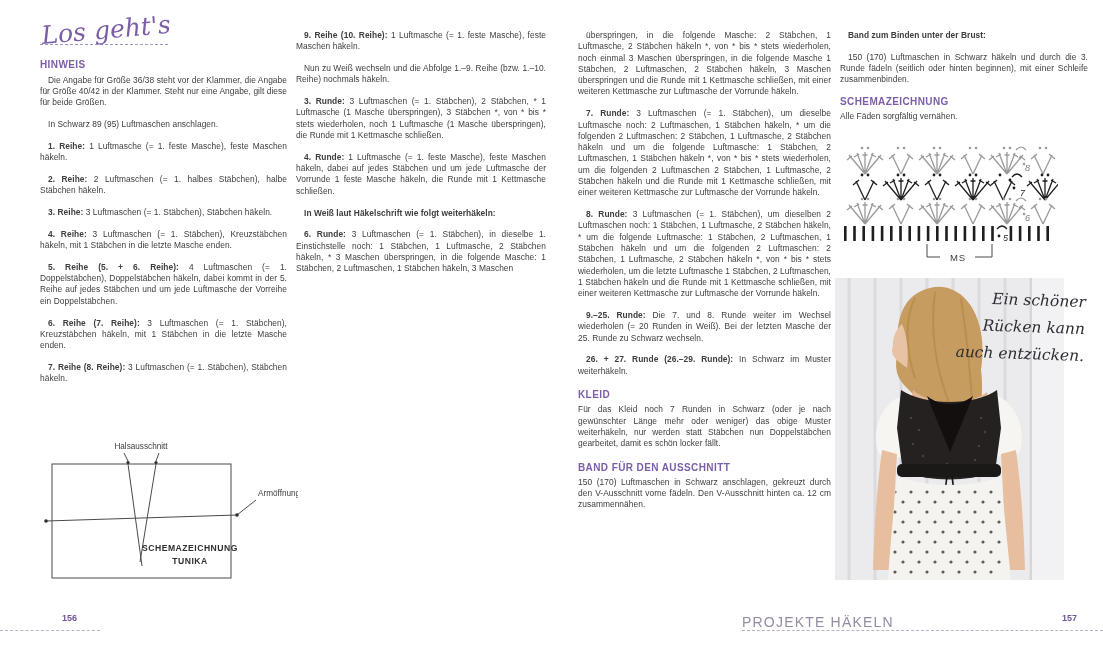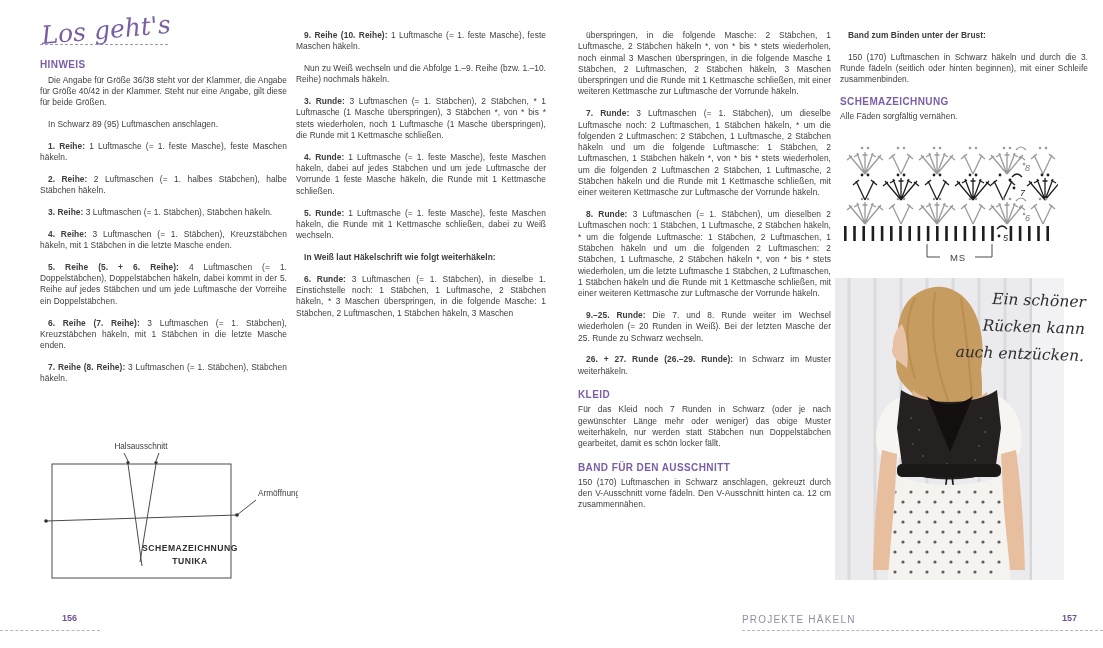--- a/index.html
+++ b/index.html
@@ -9,21 +9,21 @@
   .para{margin:0 0 10.5px 0;}
   .para b{font-weight:bold;padding-left:8px;}
   .para.bold{font-weight:bold;}
   .h{font-size:10px;font-weight:bold;color:#7b5ea7;letter-spacing:0.4px;margin:0 0 4px 0;}
   .h.mt{margin-top:12px;}
   .script-title{font-family:"DejaVu Serif",serif;font-style:italic;font-size:25px;color:#7a5fa5;
         transform:rotate(-5deg);transform-origin:left bottom;width:fit-content;margin:4px 0 0 2px;}
   .script-underline{width:128px;border-top:1.3px dashed #a headline;border-top:1.3px dashed #a395bf;margin:3px 0 14px 0;}
   .footer-num{position:absolute;font-size:9px;font-weight:bold;color:#6f5499;}
   .footer-line{position:absolute;border-top:1.2px dashed #b9b2c6;}
-  .footer-section{position:absolute;font-size:10px;letter-spacing:1.2px;color:#958ba4;}
+  .footer-section{position:absolute;font-size:14px;letter-spacing:1.2px;color:#958ba4;}
   .photo-caption{position:absolute;left:905px;top:286px;width:180px;text-align:right;
         font-family:"DejaVu Serif",serif;font-style:italic;font-size:15.5px;line-height:27px;
         color:#2c2c33;transform:rotate(2deg);}
   svg text{font-family:"Liberation Sans",sans-serif;}
 </style>
 </head>
 <body>
 
 <div class="page">
 
@@ -81,21 +81,20 @@
         <p class="para"><b>9. Reihe (10. Reihe): </b><span>1 Luftmasche (= 1. feste Masche), feste Maschen häkeln.</span></p>
 
         <p class="para"><b></b><span>Nun zu Weiß wechseln und die Abfolge 1.–9. Reihe (bzw. 1.–10. Reihe) nochmals häkeln.</span></p>
 
 
 
         <p class="para"><b>3. Runde: </b><span>3 Luftmaschen (= 1. Stäbchen), 2 Stäbchen, * 1 Luftmasche (1 Masche überspringen), 3 Stäbchen *, von * bis * stets wiederholen, noch 1 Luftmasche (1 Masche überspringen), die Runde mit 1 Kettmasche schließen.</span></p>
 
         <p class="para"><b>4. Runde: </b><span>1 Luftmasche (= 1. feste Masche), feste Maschen häkeln, dabei auf jedes Stäbchen und um jede Luftmasche der Vorrunde 1 feste Masche häkeln, die Runde mit 1 Kettmasche schließen.</span></p>
 
-        <p class="para"><b>5. Runde: </b><span>1 Luftmasche (= 1. feste Masche), feste Maschen häkeln, die Runde mit 1 Kettmasche schließen, dabei zu Weiß wechseln.</span></p>
 
         <p class="para bold"><b></b><span>In Weiß laut Häkelschrift wie folgt weiterhäkeln:</span></p>
 
         <p class="para"><b>6. Runde: </b><span>3 Luftmaschen (= 1. Stäbchen), in dieselbe 1. Einstichstelle noch: 1 Stäbchen, 1 Luftmasche, 2 Stäbchen häkeln, * 3 Maschen überspringen, in die folgende Masche: 1 Stäbchen, 2 Luftmaschen, 1 Stäbchen häkeln, 3 Maschen</span></p>
       </div>
   </div>
 
   <div class="col" style="left:578px;top:30px;width:253px;">
     <div>
 

